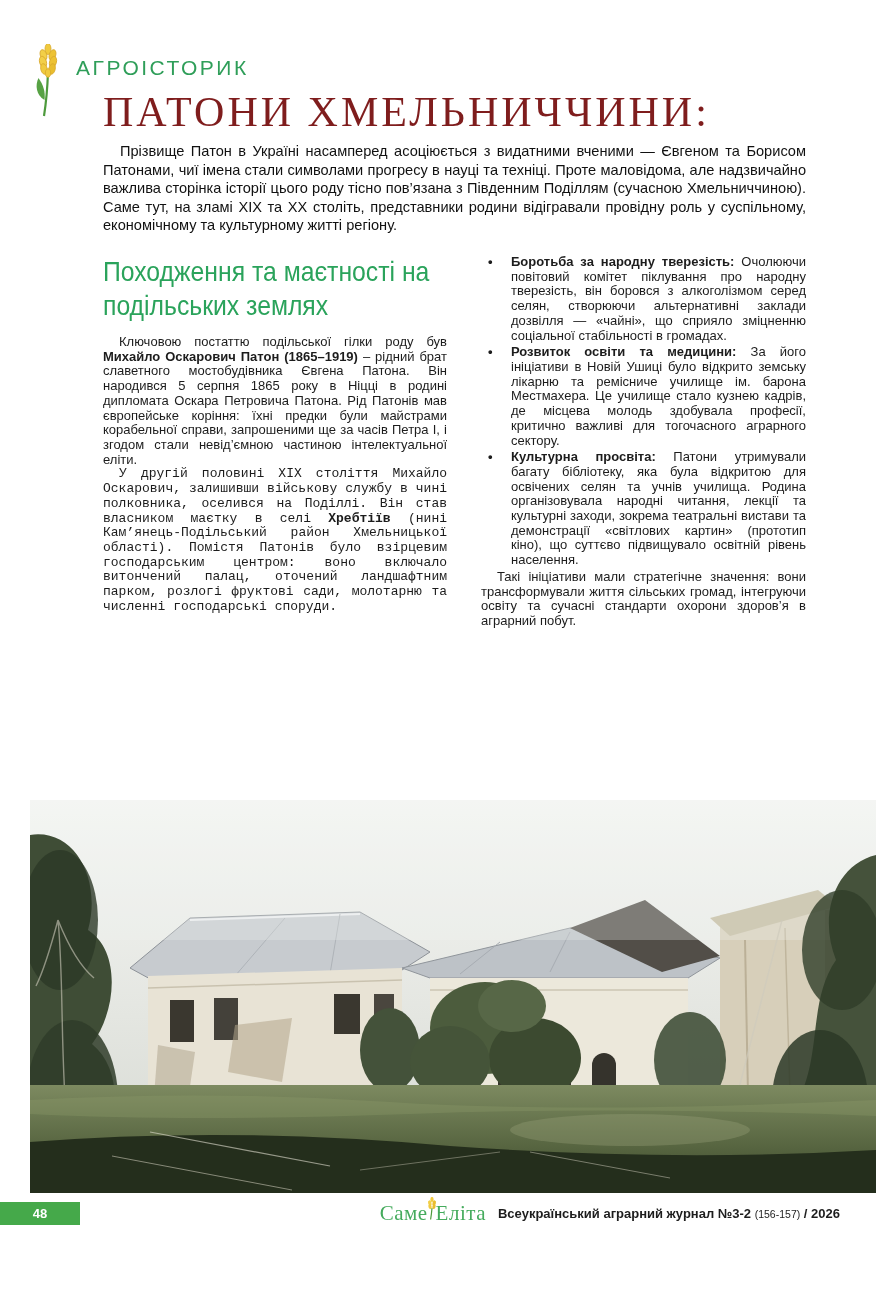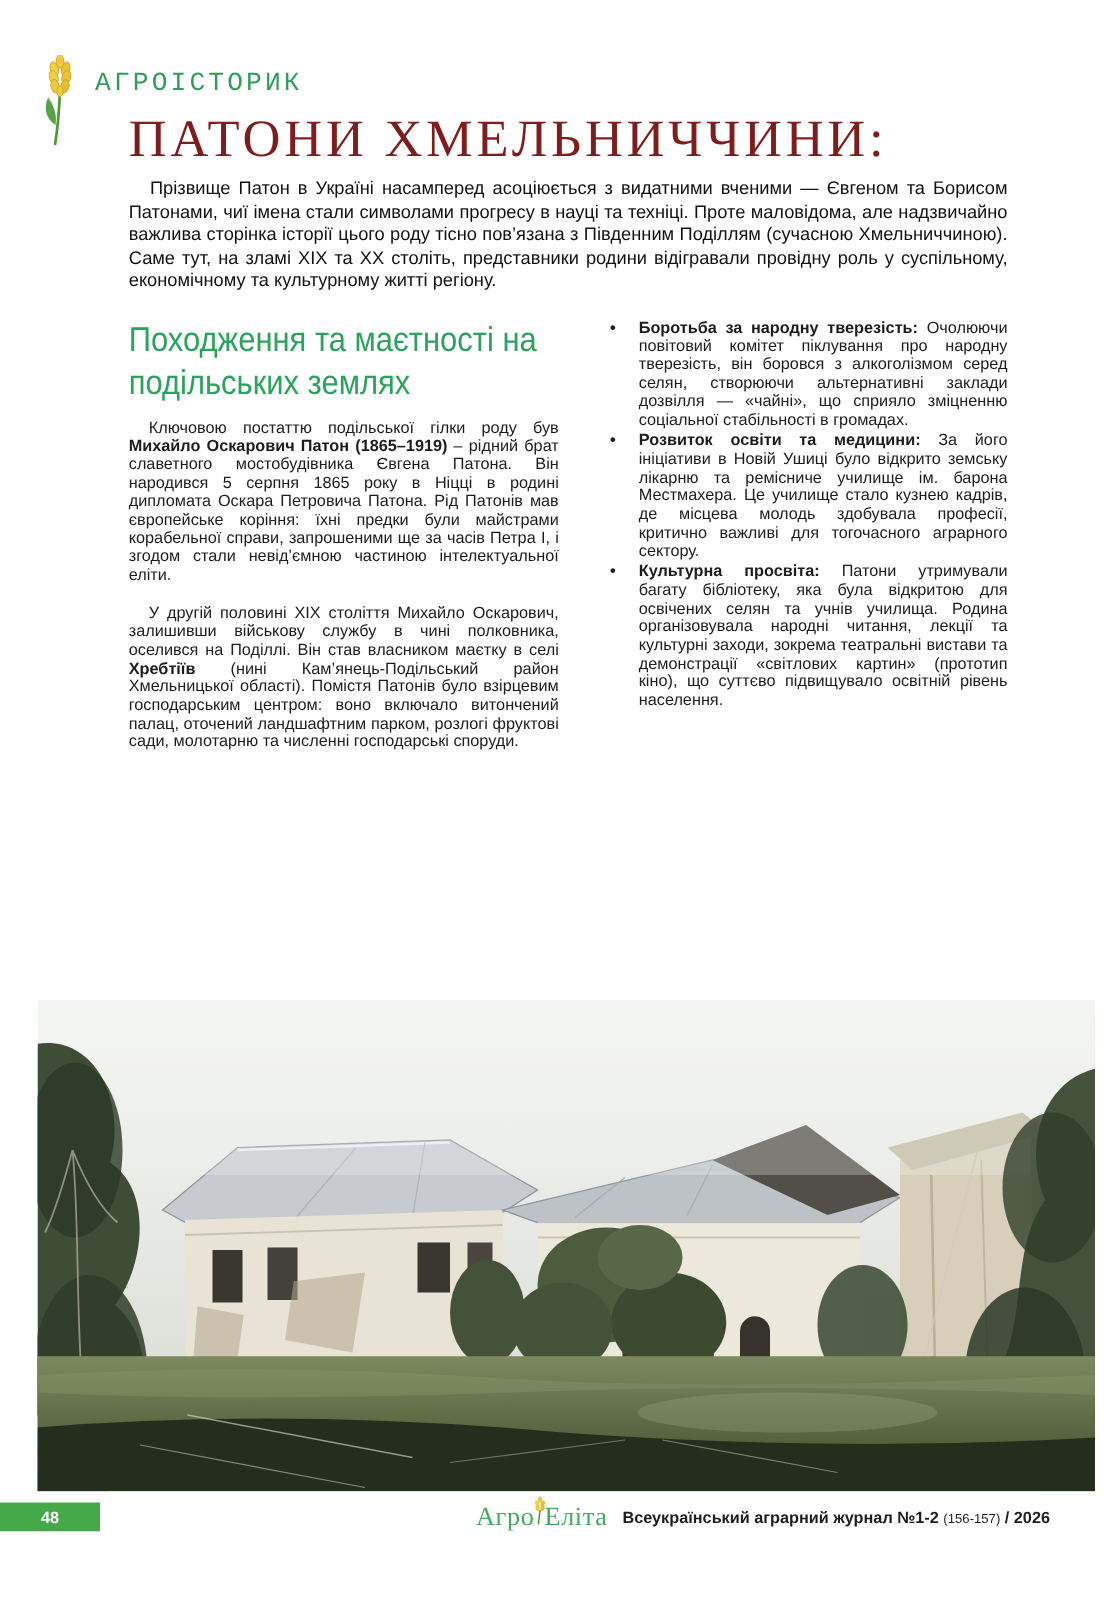--- a/index.html
+++ b/index.html
@@ -8,21 +8,21 @@
     width:892px;height:1296px;
     background:#ffffff;
     overflow:hidden;
     font-family:"Liberation Sans",sans-serif;
     color:#1c1c1c;
   }
   
   .brand-row{position:absolute;left:33px;top:44px;display:flex;align-items:flex-start;z-index:3;}
   .brand-text{
     margin-left:13px;margin-top:12px;
-    font-family:Liberation Mono, monospace;
+    font-family:Liberation Sans, sans-serif;
     font-size:21px;letter-spacing:2.5px;
     color:#2f9e59;font-weight:400;
   }
   
   .content{position:absolute;left:103px;top:90px;width:703px;z-index:2;}
   .title{
     font-family:"Liberation Serif",serif;
     font-size:42px;line-height:1.05;
     letter-spacing:3px;color:#7f1d1d;
     white-space:nowrap;font-weight:400;
@@ -47,21 +47,21 @@
     font-size:27.5px;line-height:34px;font-weight:400;
     transform:scaleX(0.9);transform-origin:left center;
     white-space:nowrap;
   }
   .sec-heading.second{margin-top:22px;}
   .para{
     margin:12px 0 0 0;
     font-size:13px;line-height:14.7px;
     text-align:justify;text-indent:16px;
   }
-  .para.cont{margin-top:16px;}
+  .para.cont{margin-top:0;font-family:Liberation Mono, monospace;}
   .para b{font-weight:bold;}
   
   .bullets{margin:2px 0 0 0;padding:0;list-style:none;}
   .bullets li{
     position:relative;
     padding-left:30px;margin:0 0 2px 0;
     font-size:13px;line-height:14.7px;text-align:justify;
   }
   .bullets li .dot{
     position:absolute;left:7px;top:0;
@@ -133,20 +133,21 @@
         <p class="para"><span>Ключовою постаттю подільської гілки роду був </span><b>Михайло Оскарович Патон (1865–1919)</b><span> – рідний брат славетного мостобудівника Євгена Патона. Він народився 5 серпня 1865 року в Ніцці в родині дипломата Оскара Петровича Патона. Рід Патонів мав європейське коріння: їхні предки були майстрами корабельної справи, запрошеними ще за часів Петра І, і згодом стали невід’ємною частиною інтелектуальної еліти.</span></p>
         <p class="para cont"><span>У другій половині XIX століття Михайло Оскарович, залишивши військову службу в чині полковника, оселився на Поділлі. Він став власником маєтку в селі </span><b>Хребтіїв</b><span> (нині Кам’янець-Подільський район Хмельницької області). Помістя Патонів було взірцевим господарським центром: воно включало витончений палац, оточений ландшафтним парком, розлогі фруктові сади, молотарню та численні господарські споруди.</span></p>
       </div>
 
       <div class="col-right">
         <ul class="bullets">
           <li><span class="dot">•</span><b>Боротьба за народну тверезість:</b><span> Очолюючи повітовий комітет піклування про народну тверезість, він боровся з алкоголізмом серед селян, створюючи альтернативні заклади дозвілля — «чайні», що сприяло зміцненню соціальної стабільності в громадах.</span></li>
           <li><span class="dot">•</span><b>Розвиток освіти та медицини:</b><span> За його ініціативи в Новій Ушиці було відкрито земську лікарню та ремісниче училище ім. барона Местмахера. Це училище стало кузнею кадрів, де місцева молодь здобувала професії, критично важливі для тогочасного аграрного сектору.</span></li>
           <li><span class="dot">•</span><b>Культурна просвіта:</b><span> Патони утримували багату бібліотеку, яка була відкритою для освічених селян та учнів училища. Родина організовувала народні читання, лекції та культурні заходи, зокрема театральні вистави та демонстрації «світлових картин» (прототип кіно), що суттєво підвищувало освітній рівень населення.</span></li>
         </ul>
+        <p class="para closing">Такі ініціативи мали стратегічне значення: вони трансформували життя сільських громад, інтегруючи освіту та сучасні стандарти охорони здоров’я в аграрний побут.</p>
       </div>
 
     </div>
   </div>
 
   <div class="photo">
     <svg viewBox="0 0 846 393" preserveAspectRatio="none">
       <defs>
         <linearGradient id="sky" x1="0" y1="0" x2="0" y2="1">
           <stop offset="0" stop-color="#f5f6f4"></stop>
@@ -217,33 +218,33 @@
       <line x1="82" y1="356" x2="262" y2="390" stroke="#d8d4c4" stroke-width="1" opacity="0.55"></line>
       <line x1="500" y1="352" x2="640" y2="378" stroke="#cfccbc" stroke-width="1" opacity="0.5"></line>
       <line x1="330" y1="370" x2="470" y2="352" stroke="#c6c3b2" stroke-width="1" opacity="0.45"></line>
     </svg>
   </div>
 
   <div class="footer-pageno">48</div>
 
   <div class="footer-right">
     <span class="journal-logo">
-      <span>Агро</span>
+      <span>Саме</span>
       <span class="wheat-mini">
         <svg width="12" height="24" viewBox="0 0 12 24">
           <path d="M6,11 C5.6,16 5.2,19 4.6,22.5" stroke="#4d9a3c" stroke-width="1.2" fill="none"></path>
           <ellipse cx="6" cy="2.5" rx="1.6" ry="2.6" fill="#f0ca3e"></ellipse>
           <ellipse cx="3.8" cy="6" rx="1.7" ry="2.7" fill="#f2cf48" transform="rotate(-16 3.8 6)"></ellipse>
           <ellipse cx="8.2" cy="6" rx="1.7" ry="2.7" fill="#e9bd2e" transform="rotate(16 8.2 6)"></ellipse>
           <ellipse cx="4" cy="9.6" rx="1.6" ry="2.5" fill="#f0ca3e" transform="rotate(-14 4 9.6)"></ellipse>
           <ellipse cx="8" cy="9.6" rx="1.6" ry="2.5" fill="#e9bd2e" transform="rotate(14 8 9.6)"></ellipse>
         </svg>
       </span>
       <span>Еліта</span>
     </span>
     <span class="journal-meta">
-      <span>Всеукраїнський аграрний журнал №1-2</span>
+      <span>Всеукраїнський аграрний журнал №3-2</span>
       <span class="small">(156-157)</span>
       <span>/ 2026</span>
     </span>
   </div>
 
 </div>
 
 </body></html>

